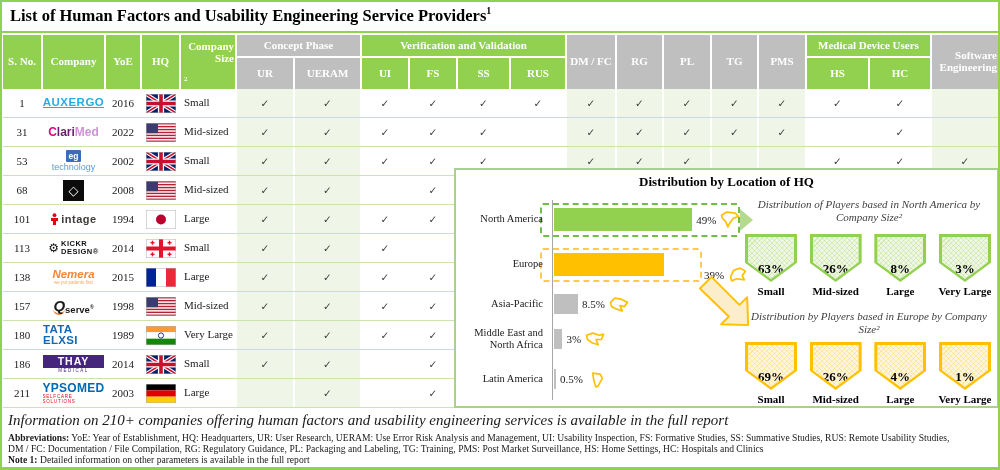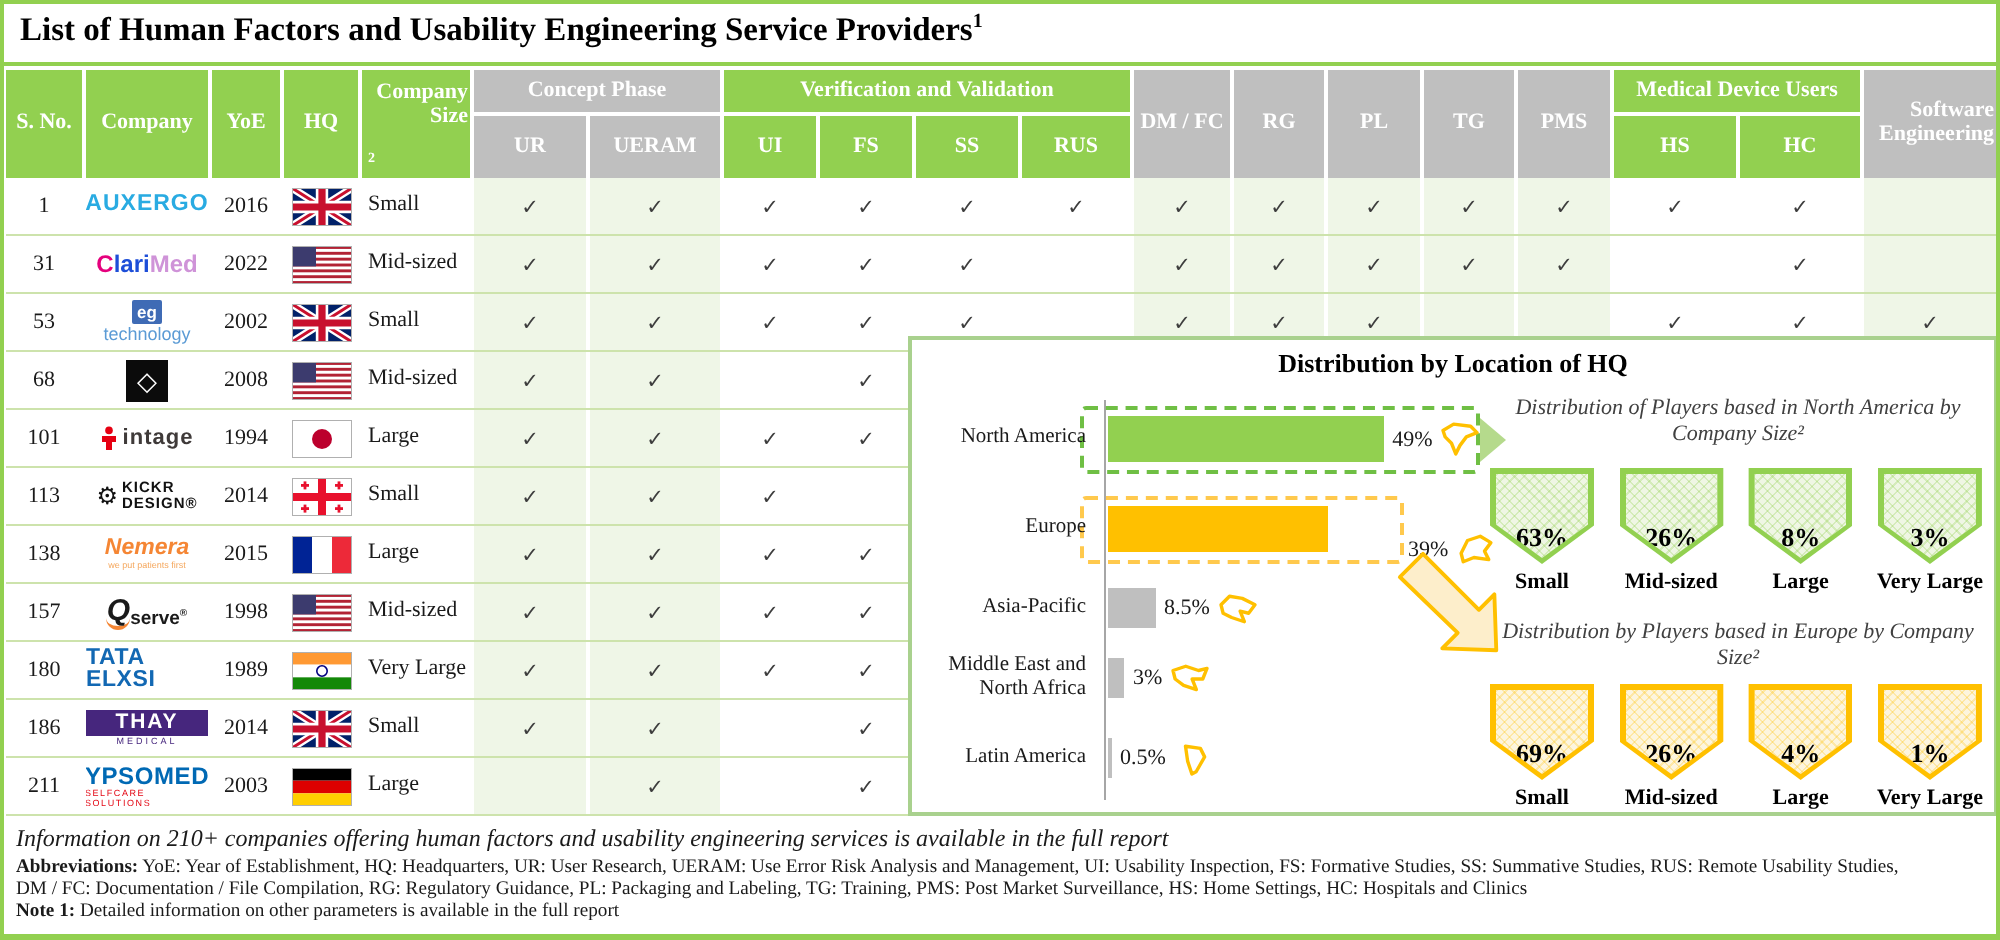--- a/index.html
+++ b/index.html
@@ -20,23 +20,23 @@
   .rspan{grid-row:1/3;}
   .tbody{position:absolute;top:87px;left:1px;width:997px;}
   .trow{display:grid;grid-template-columns:38px 61px 34px 37px 54px 56px 65px 46px 46px 51px 54px 48px 45px 46px 45px 46px 61px 60px 66px;column-gap:2px;height:29px;box-sizing:border-box;border-bottom:1px solid #cde3ac;}
   .cell{display:flex;align-items:center;justify-content:center;height:100%;font-size:11px;color:#1a1a1a;overflow:hidden;}
   .cell.tint{background:#eff6e7;}
   .cell.size{justify-content:flex-start;padding-left:3px;text-align:left;line-height:1.05;box-sizing:border-box;}
   .cell.check{color:#3d3d3d;font-size:10.5px;}
 
   
   .logo{display:flex;flex-direction:column;align-items:center;justify-content:center;line-height:1;font-family:"Liberation Sans",sans-serif;}
-  .lg-auxergo{color:#29abe2;font-weight:bold;font-size:11.5px;letter-spacing:.5px;}
+  .lg-auxergo{color:#29abe2;font-weight:bold;font-size:11.5px;letter-spacing:.5px;text-decoration:underline;}
   .logo-clarimed{flex-direction:row;font-weight:bold;font-size:12px;}
-  .cm-c{color:#e5007d;}.cm-lari{color:#1d4ed8;}.cm-med{color:#cf93d8;}
+  .cm-c{color:#e5007d;}.cm-lari{color:#701a75;}.cm-med{color:#cf93d8;}
   .logo-egtech{flex-direction:column;gap:1px;}
   .eg-box{background:#3f6bb5;color:#fff;font-weight:bold;font-size:8.5px;padding:1.5px 2.5px;border-radius:1px;}
   .eg-tech{color:#5b9bd5;font-size:9px;}
   .dia-box{width:21px;height:21px;background:#0b0b0b;display:flex;align-items:center;justify-content:center;color:#fff;font-size:13px;}
   .logo-intage{flex-direction:row;gap:2px;}
   .intage-t{color:#3f3a39;font-weight:bold;font-size:11px;letter-spacing:.5px;}
   .logo-kickr{flex-direction:row;gap:2px;color:#111;}
   .kickr-gear{font-size:12px;}
   .kickr-txt{font-weight:bold;font-size:7.5px;letter-spacing:.5px;text-align:left;line-height:1.1;}
   .nem-n{color:#f58634;font-weight:bold;font-style:italic;font-size:11.5px;}
@@ -72,21 +72,21 @@
   .shield .inner{position:absolute;inset:3px;clip-path:polygon(0 0,100% 0,100% 60%,50% 100%,0 60%);display:flex;justify-content:center;}
   .shield .val{margin-top:24px;font-weight:bold;font-size:13px;color:#000;}
   .shield-green .outer{background:#92d050;}
   .shield-green .inner{background:#eff6e4;background-image:repeating-linear-gradient(45deg,rgba(146,208,80,.28) 0 .8px,transparent .8px 3.5px),repeating-linear-gradient(135deg,rgba(146,208,80,.28) 0 .8px,transparent .8px 3.5px);}
   .shield-yellow .outer{background:#ffc000;}
   .shield-yellow .inner{background:#fdf5de;background-image:repeating-linear-gradient(45deg,rgba(255,192,0,.25) 0 .8px,transparent .8px 3.5px),repeating-linear-gradient(135deg,rgba(255,192,0,.25) 0 .8px,transparent .8px 3.5px);}
   .shield-label{margin-top:3px;font-weight:bold;font-size:11px;white-space:nowrap;color:#000;}
 
   
   .footer{position:absolute;left:0;top:407px;width:100%;padding:3px 6px;box-sizing:border-box;font-size:9.6px;line-height:1.17;color:#1a1a1a;}
-  .f-italic{font-style:italic;font-size:12px;margin-bottom:2px;}
+  .f-italic{font-style:italic;font-size:15px;margin-bottom:2px;}
   .footer b{font-weight:bold;}
 </style>
 </head>
 <body>
 
 <div class="page">
 
   <div class="title-bar"><span>List of Human Factors and Usability Engineering Service Providers</span><sup>1</sup></div>
   <div class="title-rule"></div>
 

